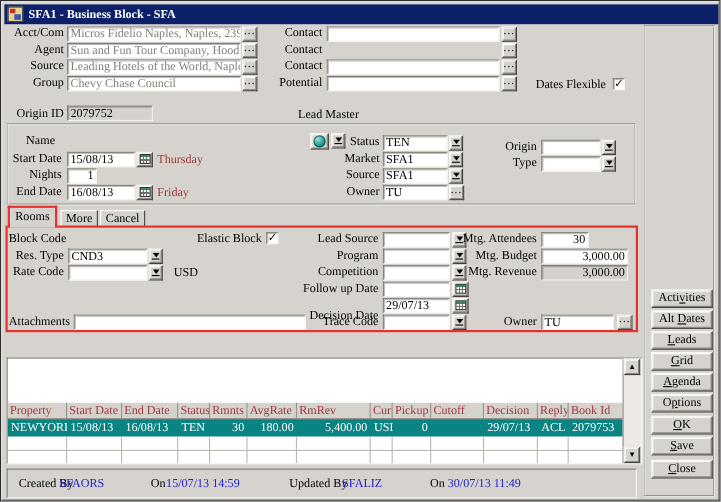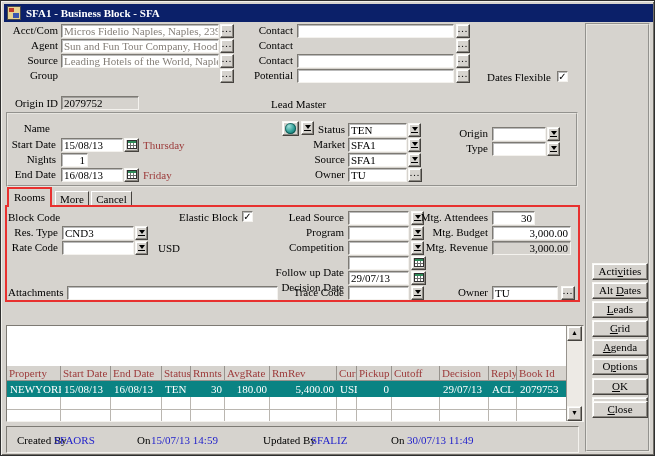--- a/index.html
+++ b/index.html
@@ -117,20 +117,21 @@
 
   <div class="lbl" style="left:7px;top:38px;width:50px;">Agent</div>
   <div class="fld dim" style="left:60px;top:38px;width:158px;">Sun and Fun Tour Company, Hood Ri</div>
   <div class="btn3d dots" style="left:219px;top:38px;"><span>...</span></div>
 
   <div class="lbl" style="left:7px;top:53px;width:50px;">Source</div>
   <div class="fld dim" style="left:60px;top:53px;width:158px;">Leading Hotels of the World, Naples,</div>
   <div class="btn3d dots" style="left:219px;top:53px;"><span>...</span></div>
 
   <div class="lbl" style="left:7px;top:68px;width:50px;">Group</div>
+  <div class="fld dim" style="left:60px;top:68px;width:158px;">Chevy Chase Council</div>
   <div class="btn3d dots" style="left:219px;top:68px;"><span>...</span></div>
 
   <div class="lbl" style="left:248px;top:23px;width:44px;">Contact</div>
   <div class="fld" style="left:296px;top:23px;width:157px;"></div>
   <div class="btn3d dots" style="left:455px;top:23px;"><span>...</span></div>
 
   <div class="lbl" style="left:248px;top:38px;width:44px;">Contact</div>
   <div class="btn3d dots" style="left:455px;top:38px;"><span>...</span></div>
 
   <div class="lbl" style="left:248px;top:53px;width:44px;">Contact</div>
@@ -264,21 +265,21 @@
   <div class="lbl" style="left:255px;top:240px;width:88px;z-index:4;">Competition</div>
   <div class="fld" style="left:347px;top:240px;width:61px;z-index:4;"></div>
   <div class="btn3d lov" style="left:410px;top:240px;z-index:4;">
       <span class="tri"></span>
       <span class="bar"></span>
     </div>
 
   <div class="lbl" style="left:413px;top:240px;width:74px;z-index:4;">Mtg. Revenue</div>
   <div class="fld num gray" style="left:491px;top:240px;width:79px;z-index:4;">3,000.00</div>
 
-  <div class="lbl" style="left:255px;top:255px;width:88px;z-index:4;margin-top:10px;">Follow up Date</div>
+  <div class="lbl" style="left:255px;top:255px;width:88px;z-index:4;">Follow up Date</div>
   <div class="fld" style="left:347px;top:255px;width:61px;z-index:4;"></div>
   <div class="btn3d cal" style="left:410px;top:255px;z-index:4;">
       <span class="cgrid"></span>
     </div>
 
   <div class="lbl" style="left:255px;top:280px;width:88px;z-index:4;">Decision Date</div>
   <div class="fld" style="left:347px;top:270px;width:61px;z-index:4;">29/07/13</div>
   <div class="btn3d cal" style="left:410px;top:270px;z-index:4;">
       <span class="cgrid"></span>
     </div>
@@ -415,21 +416,21 @@
 
   <div class="groupbox" style="left:584px;top:22px;width:65px;height:429px;"></div>
   <div class="btn3d sidebtn" style="top:262px;">Acti<u>v</u>ities</div>
   <div class="btn3d sidebtn" style="top:281px;">Alt <u>D</u>ates</div>
   <div class="btn3d sidebtn" style="top:300px;"><u>L</u>eads</div>
   <div class="btn3d sidebtn" style="top:319px;"><u>G</u>rid</div>
   <div class="btn3d sidebtn" style="top:338px;"><u>A</u>genda</div>
   <div class="btn3d sidebtn" style="top:357px;">O<u>p</u>tions</div>
   <div class="btn3d sidebtn" style="top:377px;"><u>O</u>K</div>
   <div class="btn3d sidebtn" style="top:396px;"><u>S</u>ave</div>
-  <div class="btn3d sidebtn" style="top:400px;"><u>C</u>lose</div>
+  <div class="btn3d sidebtn" style="top:417px;"><u>C</u>lose</div>
 
   <div class="statusbox"></div>
   <span class="foot" style="left:16px;">Created By</span>
   <span class="foot blue" style="left:53px;">SFAORS</span>
   <span class="foot" style="left:136px;">On</span>
   <span class="foot blue" style="left:150px;">15/07/13 14:59</span>
   <span class="foot" style="left:262px;">Updated By</span>
   <span class="foot blue" style="left:310px;">SFALIZ</span>
   <span class="foot" style="left:390px;">On</span>
   <span class="foot blue" style="left:406px;">30/07/13 11:49</span>

